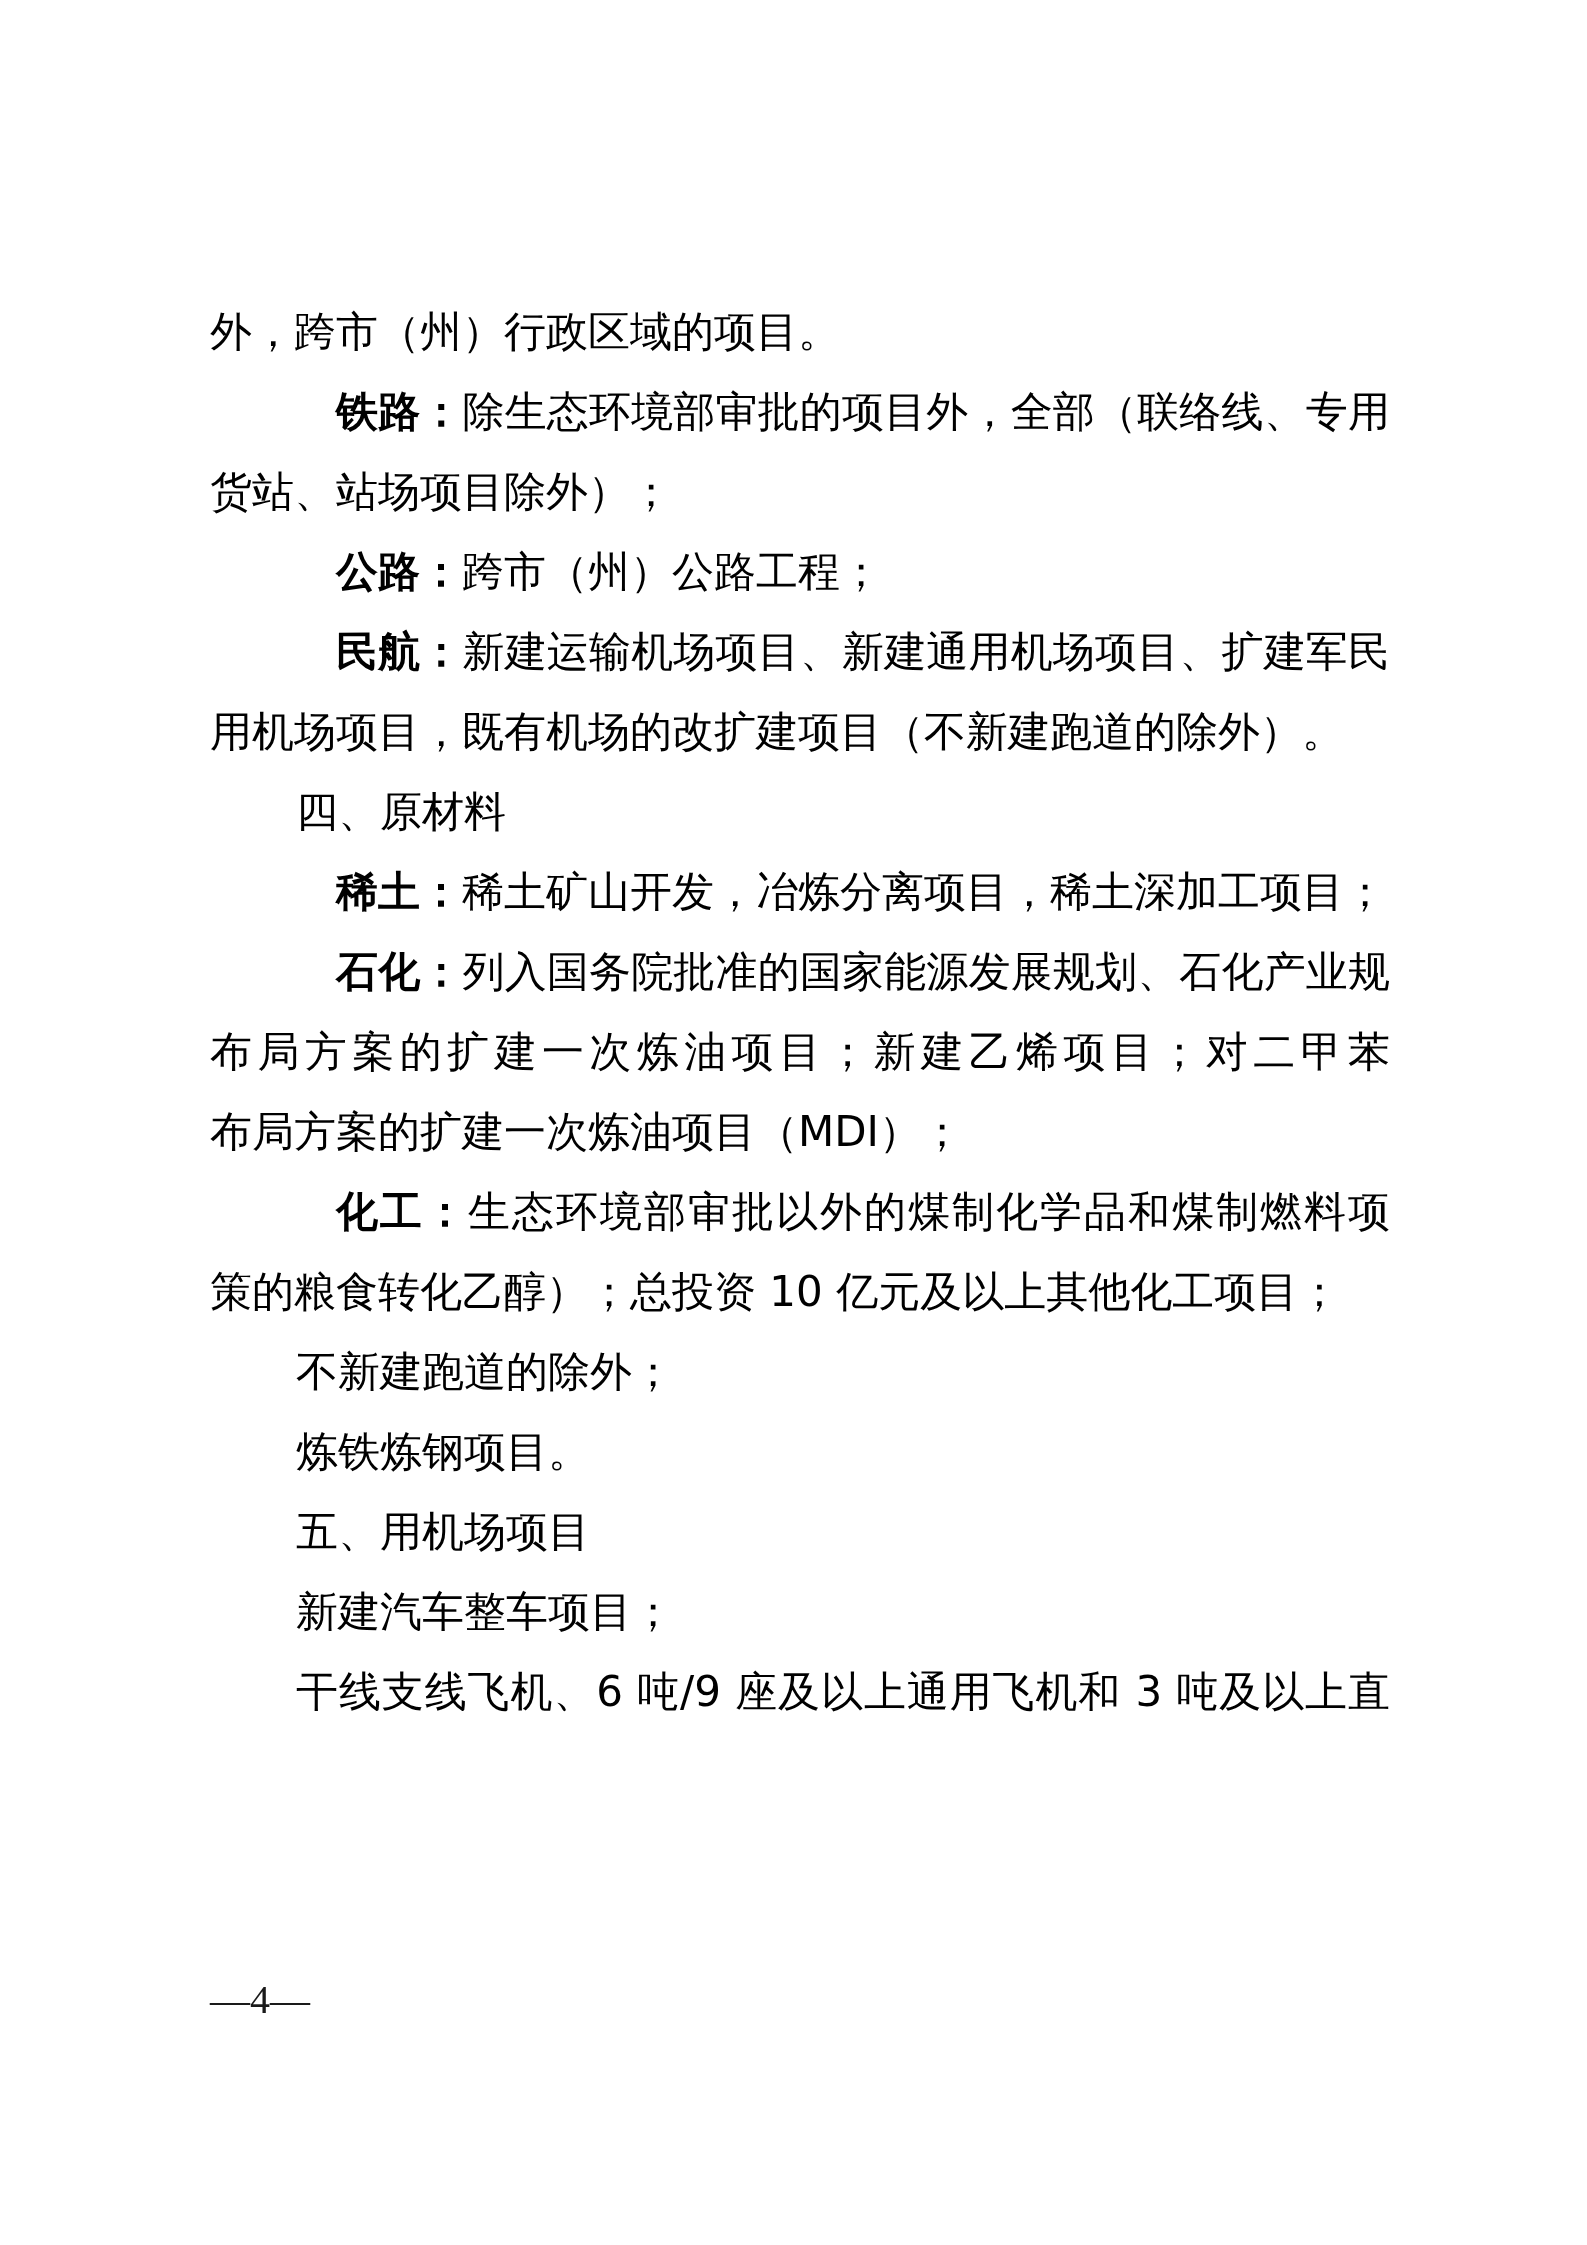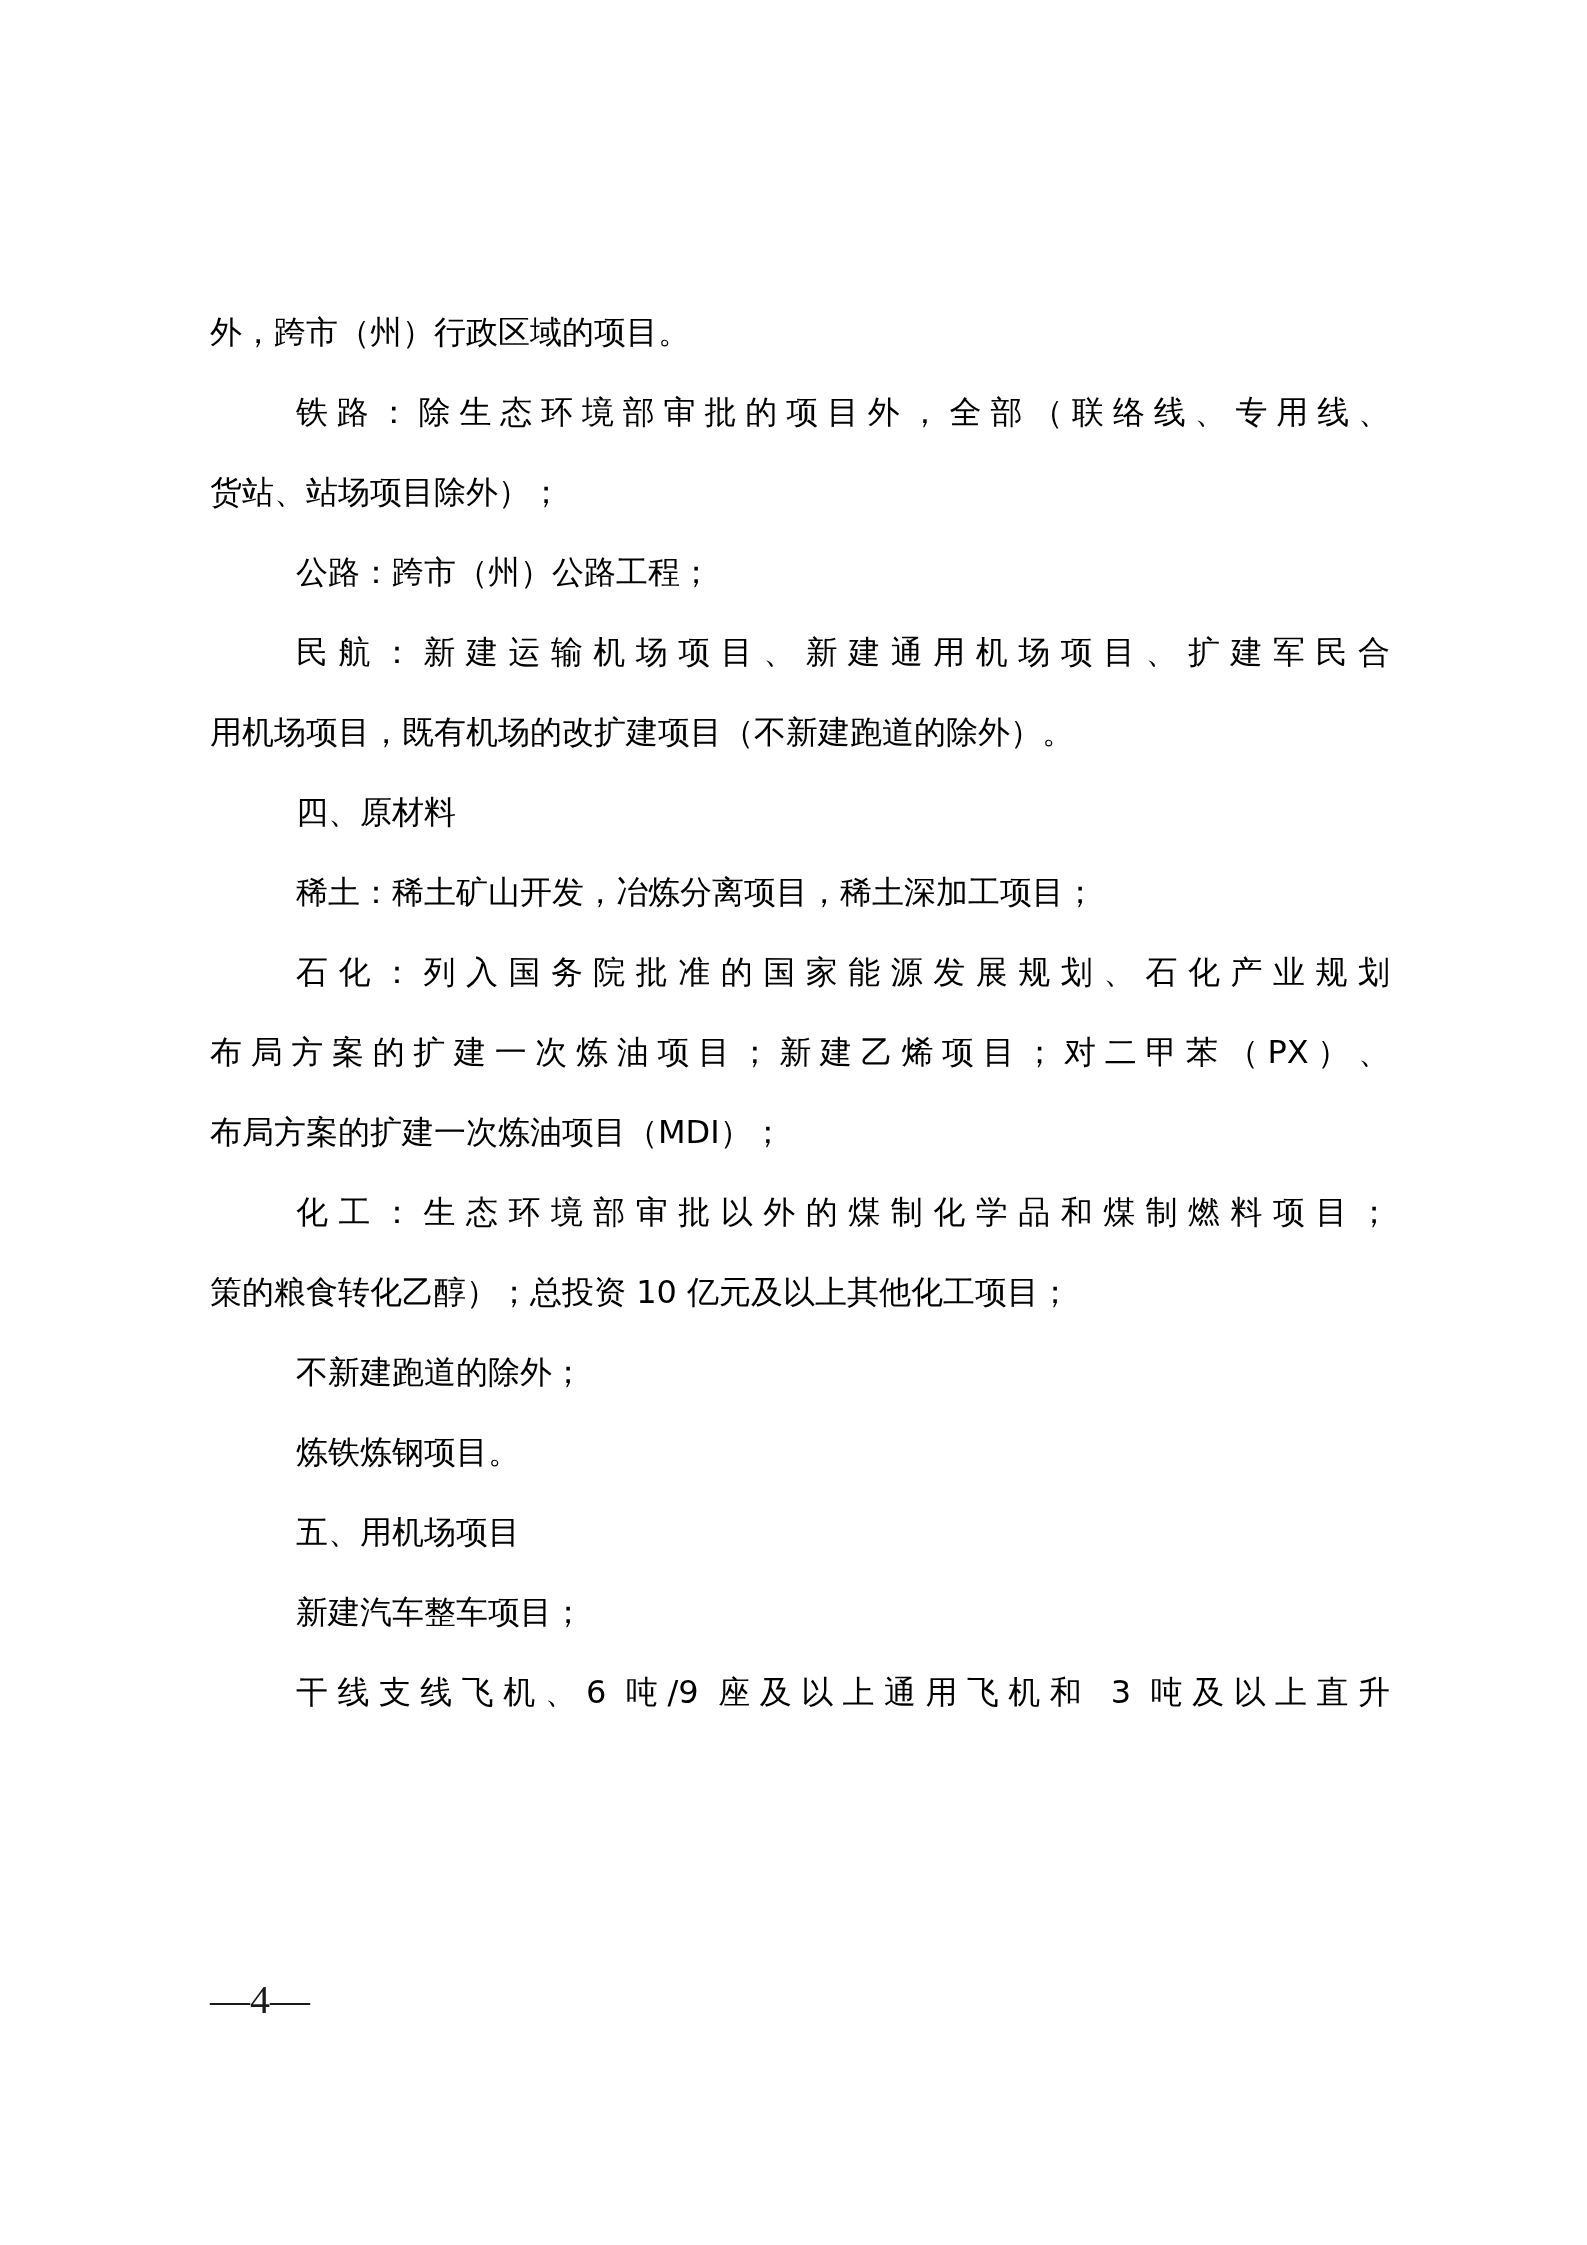--- a/index.html
+++ b/index.html
@@ -22,35 +22,36 @@
   }
   .doc-body {
     position: absolute;
     left: 210px;
     top: 292px;
     width: 1180px;
   }
   .line {
     height: 80px;
     line-height: 80px;
-    font-size: 32px;
+    font-size: 42px;
     white-space: nowrap;
     overflow: hidden;
     text-align: left;
   }
   .line.justify {
     white-space: normal;
     text-align: justify;
     text-align-last: justify;
   }
   .line.indent {
     text-indent: 86px;
   }
   .lead {
-    font-weight: 400;
+    font-weight: 700;
+    margin-left: 40px;
   }
   .page-number {
     position: absolute;
     left: 210px;
     top: 1975px;
     height: 50px;
     line-height: 50px;
     font-family: "Liberation Serif", serif;
     font-size: 40px;
     color: #1a1a1a;

